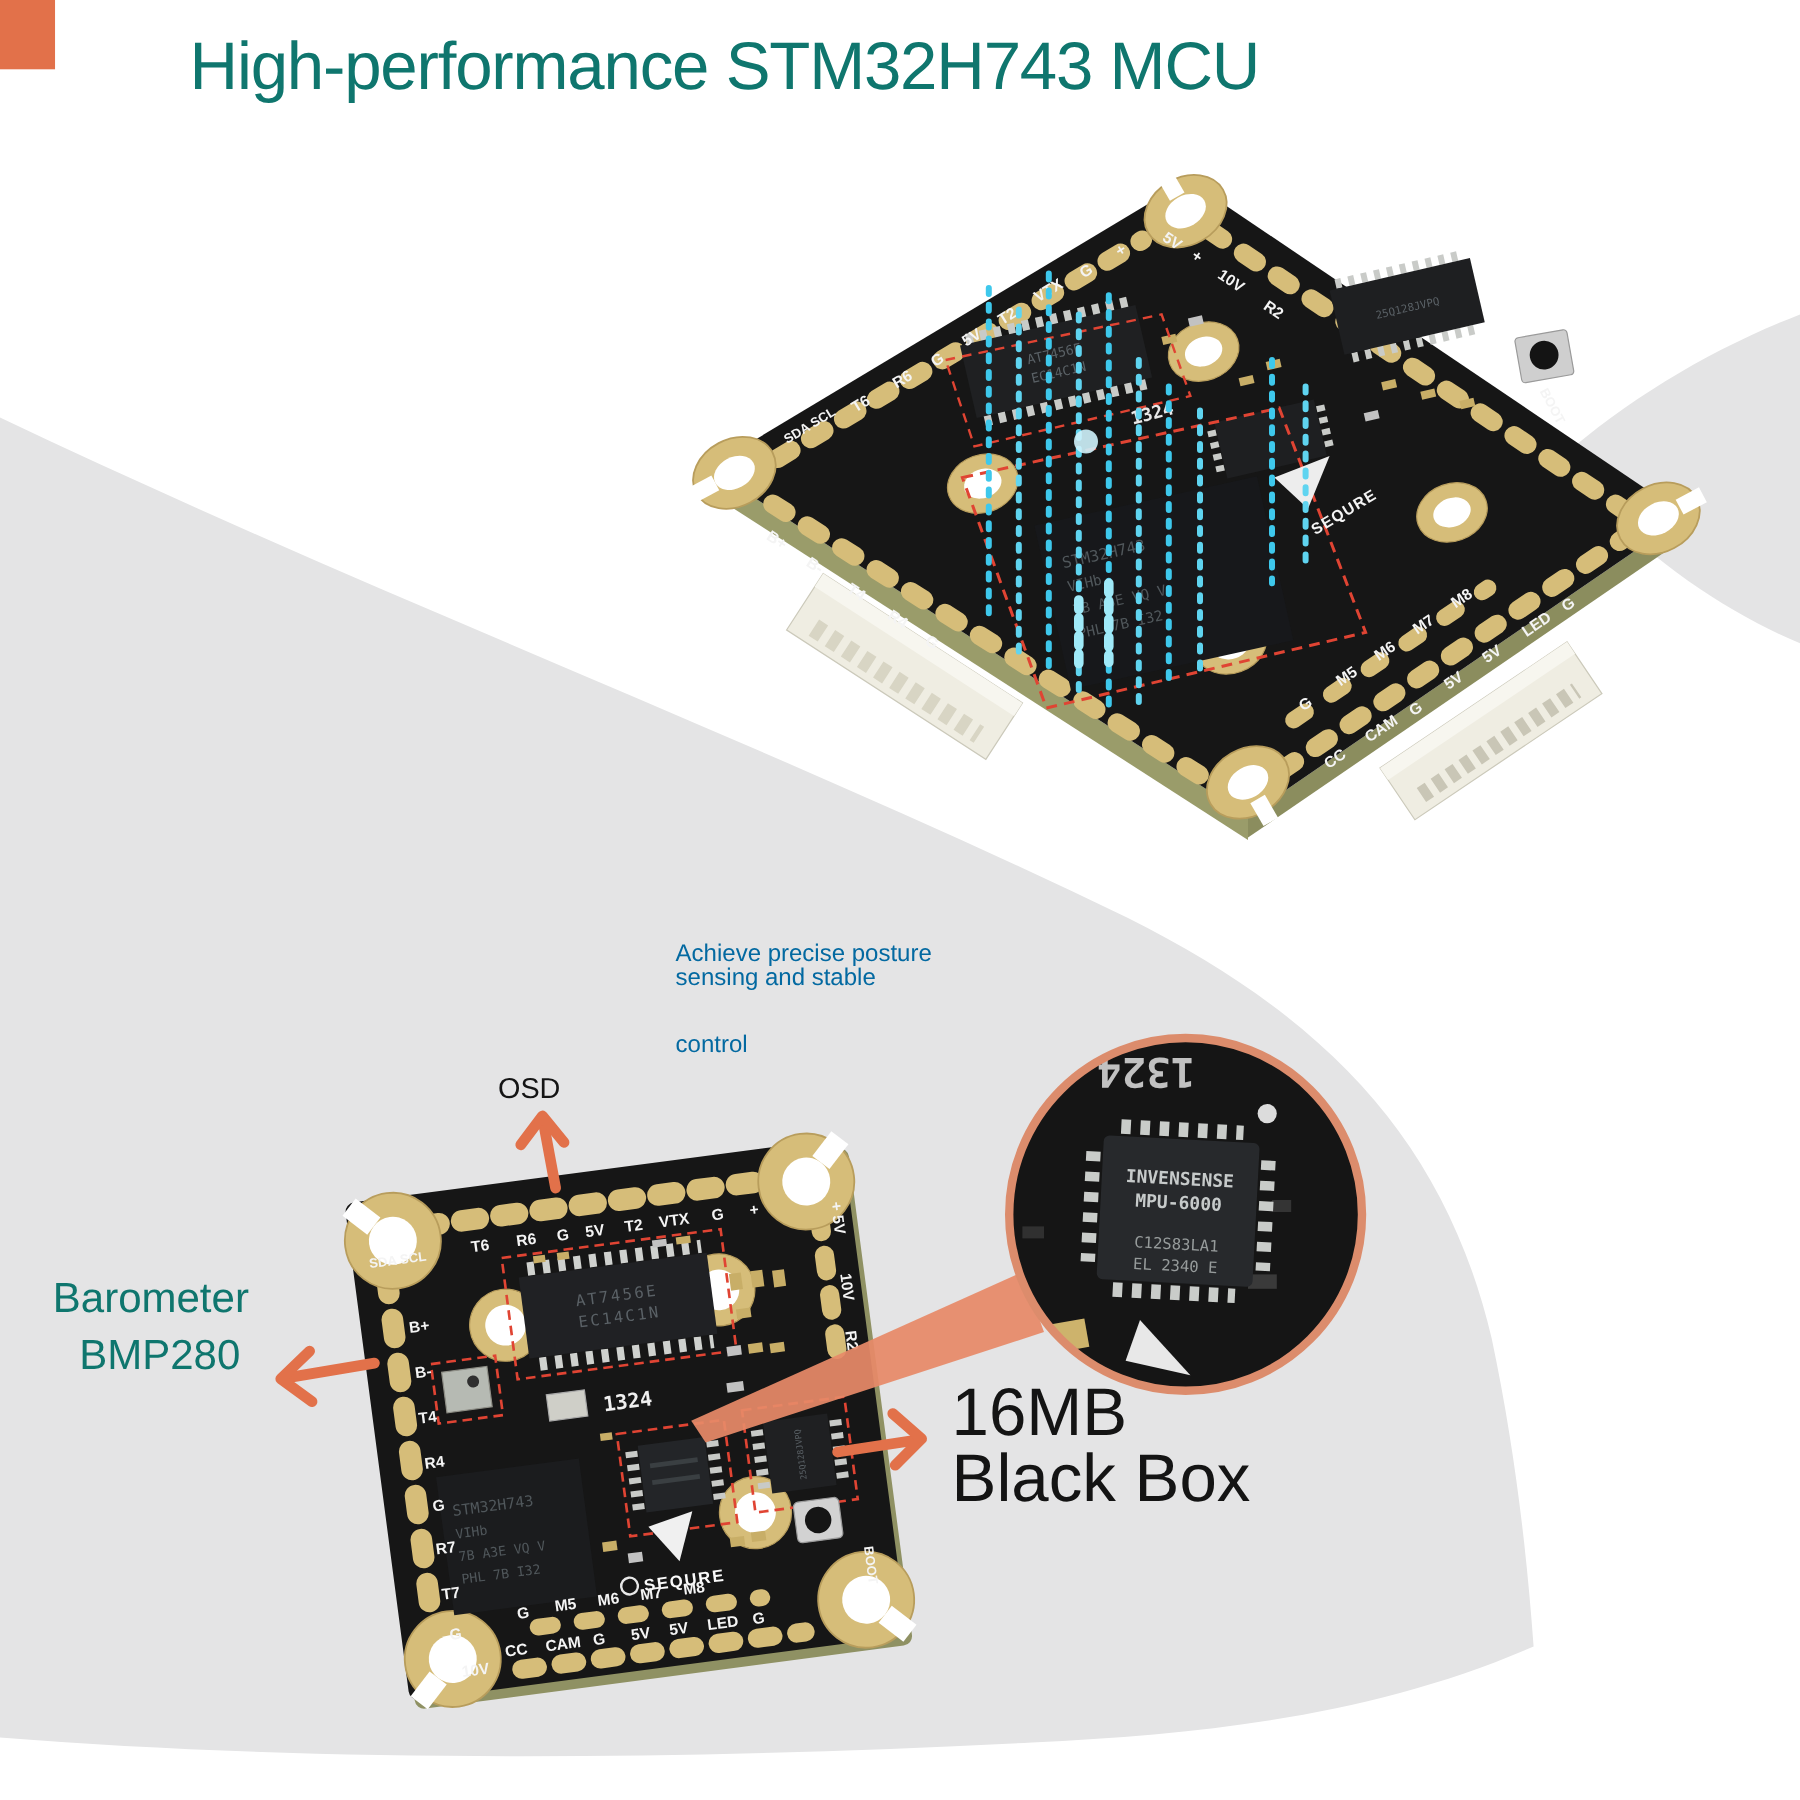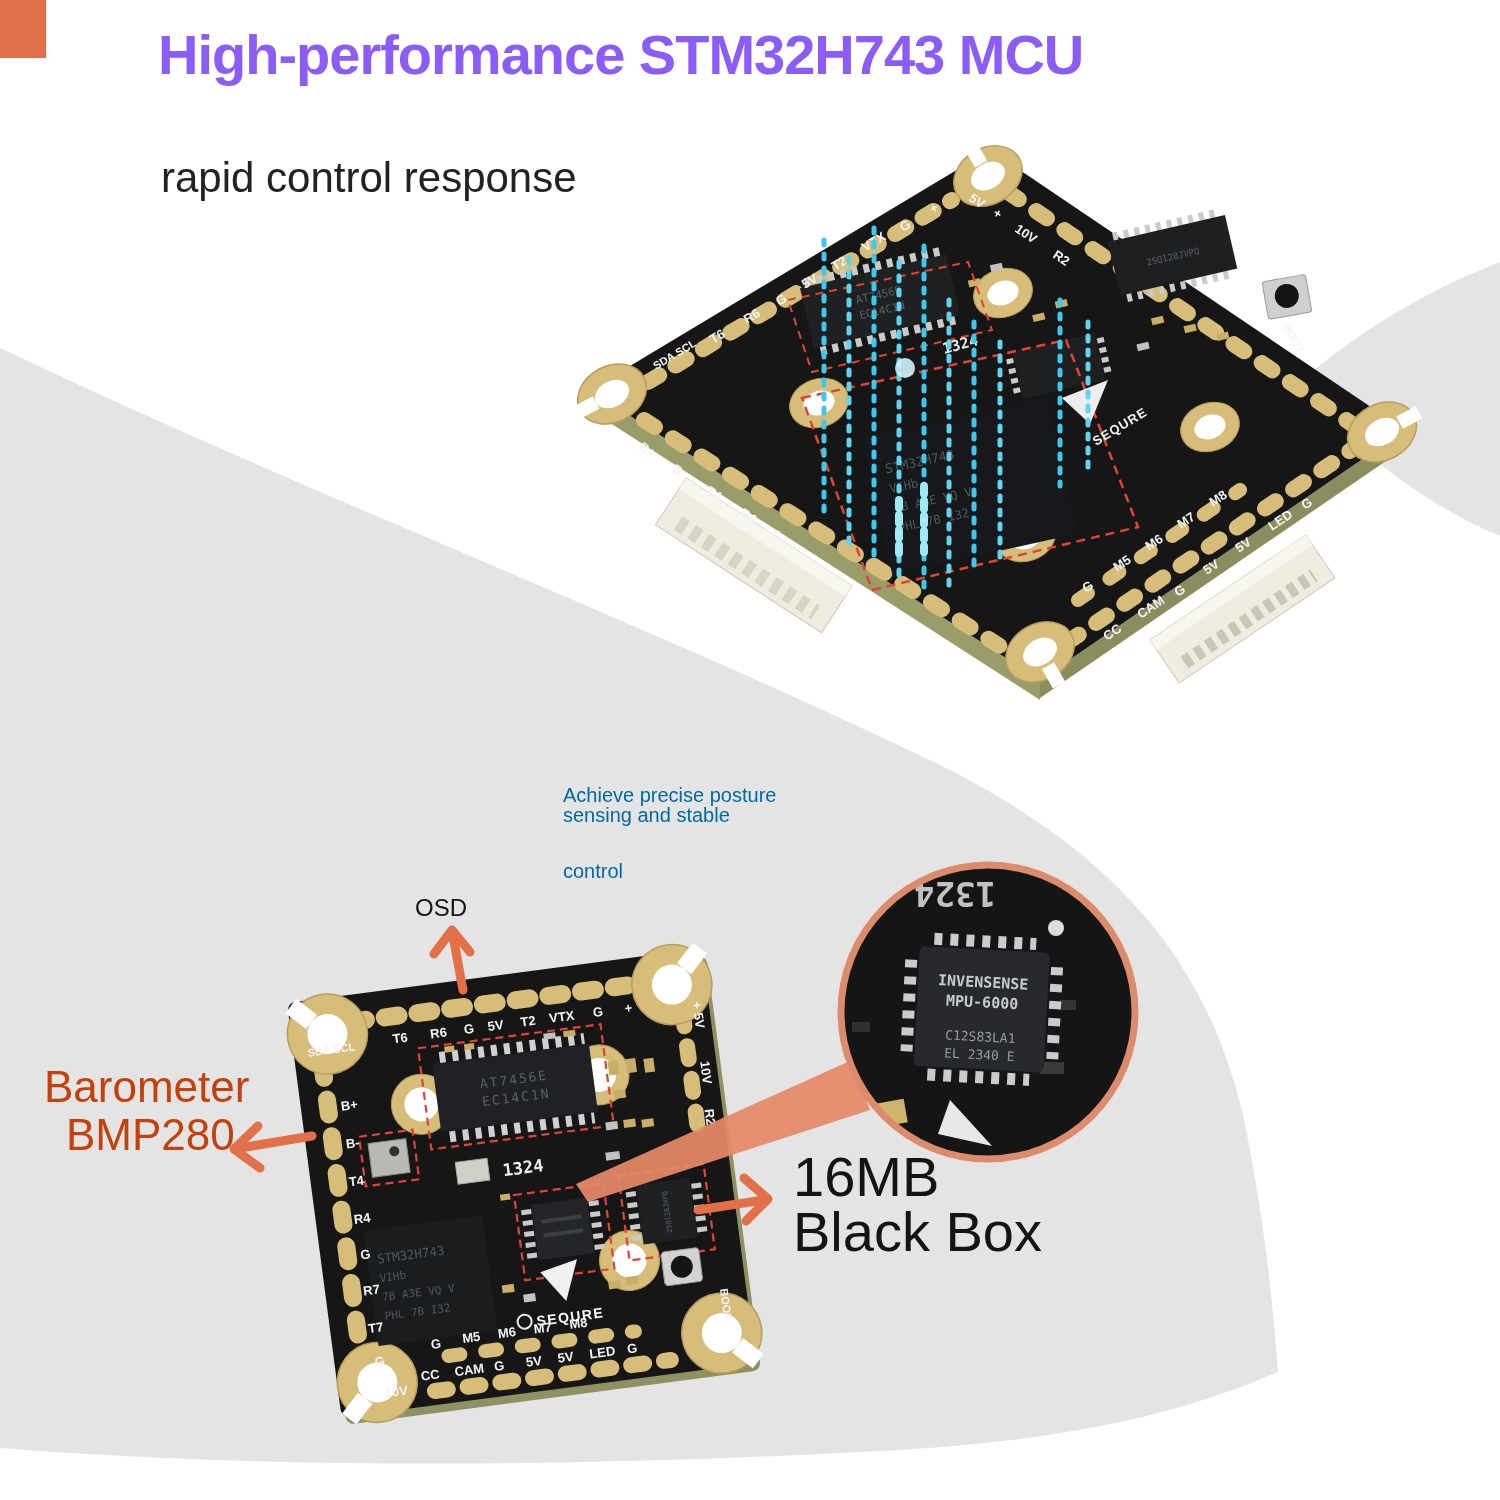--- a/index.html
+++ b/index.html
@@ -1,26 +1,26 @@
 <!DOCTYPE html>
 <html><head>
 <meta charset="utf-8">
 <style>
   html,body{margin:0;padding:0;}
   body{width:1500px;height:1500px;background:#ffffff;font-family:"Liberation Sans",sans-serif;overflow:hidden;}
   .stage{position:relative;width:1500px;height:1500px;}
   .stage > svg{position:absolute;left:0;top:0;}
   .txt{position:absolute;color:#151515;white-space:nowrap;}
-  .h-title{left:158px;top:22px;font-size:56px;font-weight:bold;letter-spacing:-1px;color:#8b5cf6;text-align:right;}
+  .h-title{left:158px;top:22px;font-size:56px;font-weight:normal;letter-spacing:-1px;color:#0f766e;text-align:right;}
   .h-sub{left:161px;font-size:42px;color:#222;}
   .bullet{position:absolute;left:76px;top:36px;width:46px;height:58px;}
   .g-title{left:563px;top:731px;font-size:34px;font-weight:bold;color:#111;}
   .g-desc{left:563px;font-size:20px;color:#0369a1;}
   .osd-l{left:415px;top:894px;font-size:24px;color:#141414;}
-  .baro-l{font-size:44px;color:#c2410c;}
+  .baro-l{font-size:35px;color:#0f766e;}
   .bb-l{font-size:56px;color:#141414;}
   
   .bl{font-family:"Liberation Sans",sans-serif;font-weight:bold;font-size:13px;fill:#f4f4f4;}
   .bl11{font-family:"Liberation Sans",sans-serif;font-weight:bold;font-size:11px;fill:#f4f4f4;}
   .chiptxt{font-family:"DejaVu Sans Mono",monospace;fill:#5a6166;}
   .mcutxt{font-family:"DejaVu Sans Mono",monospace;fill:#50575b;}
   .magtxt{font-family:"DejaVu Sans Mono",monospace;fill:#c6caca;font-weight:bold;}
   .magtxt2{font-family:"DejaVu Sans Mono",monospace;fill:#969b9b;}
 </style>
 </head>
@@ -406,21 +406,20 @@
       <path d="M 698 1210 L 764 1200"></path>
           <path d="M 744 1178 L 768 1199 L 746 1221"></path>
     </g>
   </g>
 </svg>
 
 <svg class="bullet" viewBox="0 0 46 58">
       <rect width="46" height="58" fill="#e2714a"></rect>
     </svg>
 <div class="txt h-title">High-performance STM32H743 MCU</div>
-<div class="txt h-sub" style="top:154px">rapid control response</div>
 
 <div class="txt g-desc" style="top:784px">Achieve precise posture</div>
 <div class="txt g-desc" style="top:804px">sensing and stable</div>
 <div class="txt g-desc" style="top:860px">control</div>
 
 <div class="txt osd-l">OSD</div>
 
 <div class="txt baro-l" style="left:44px;top:1062px">Barometer</div>
 <div class="txt baro-l" style="left:66px;top:1110px">BMP280</div>
 

